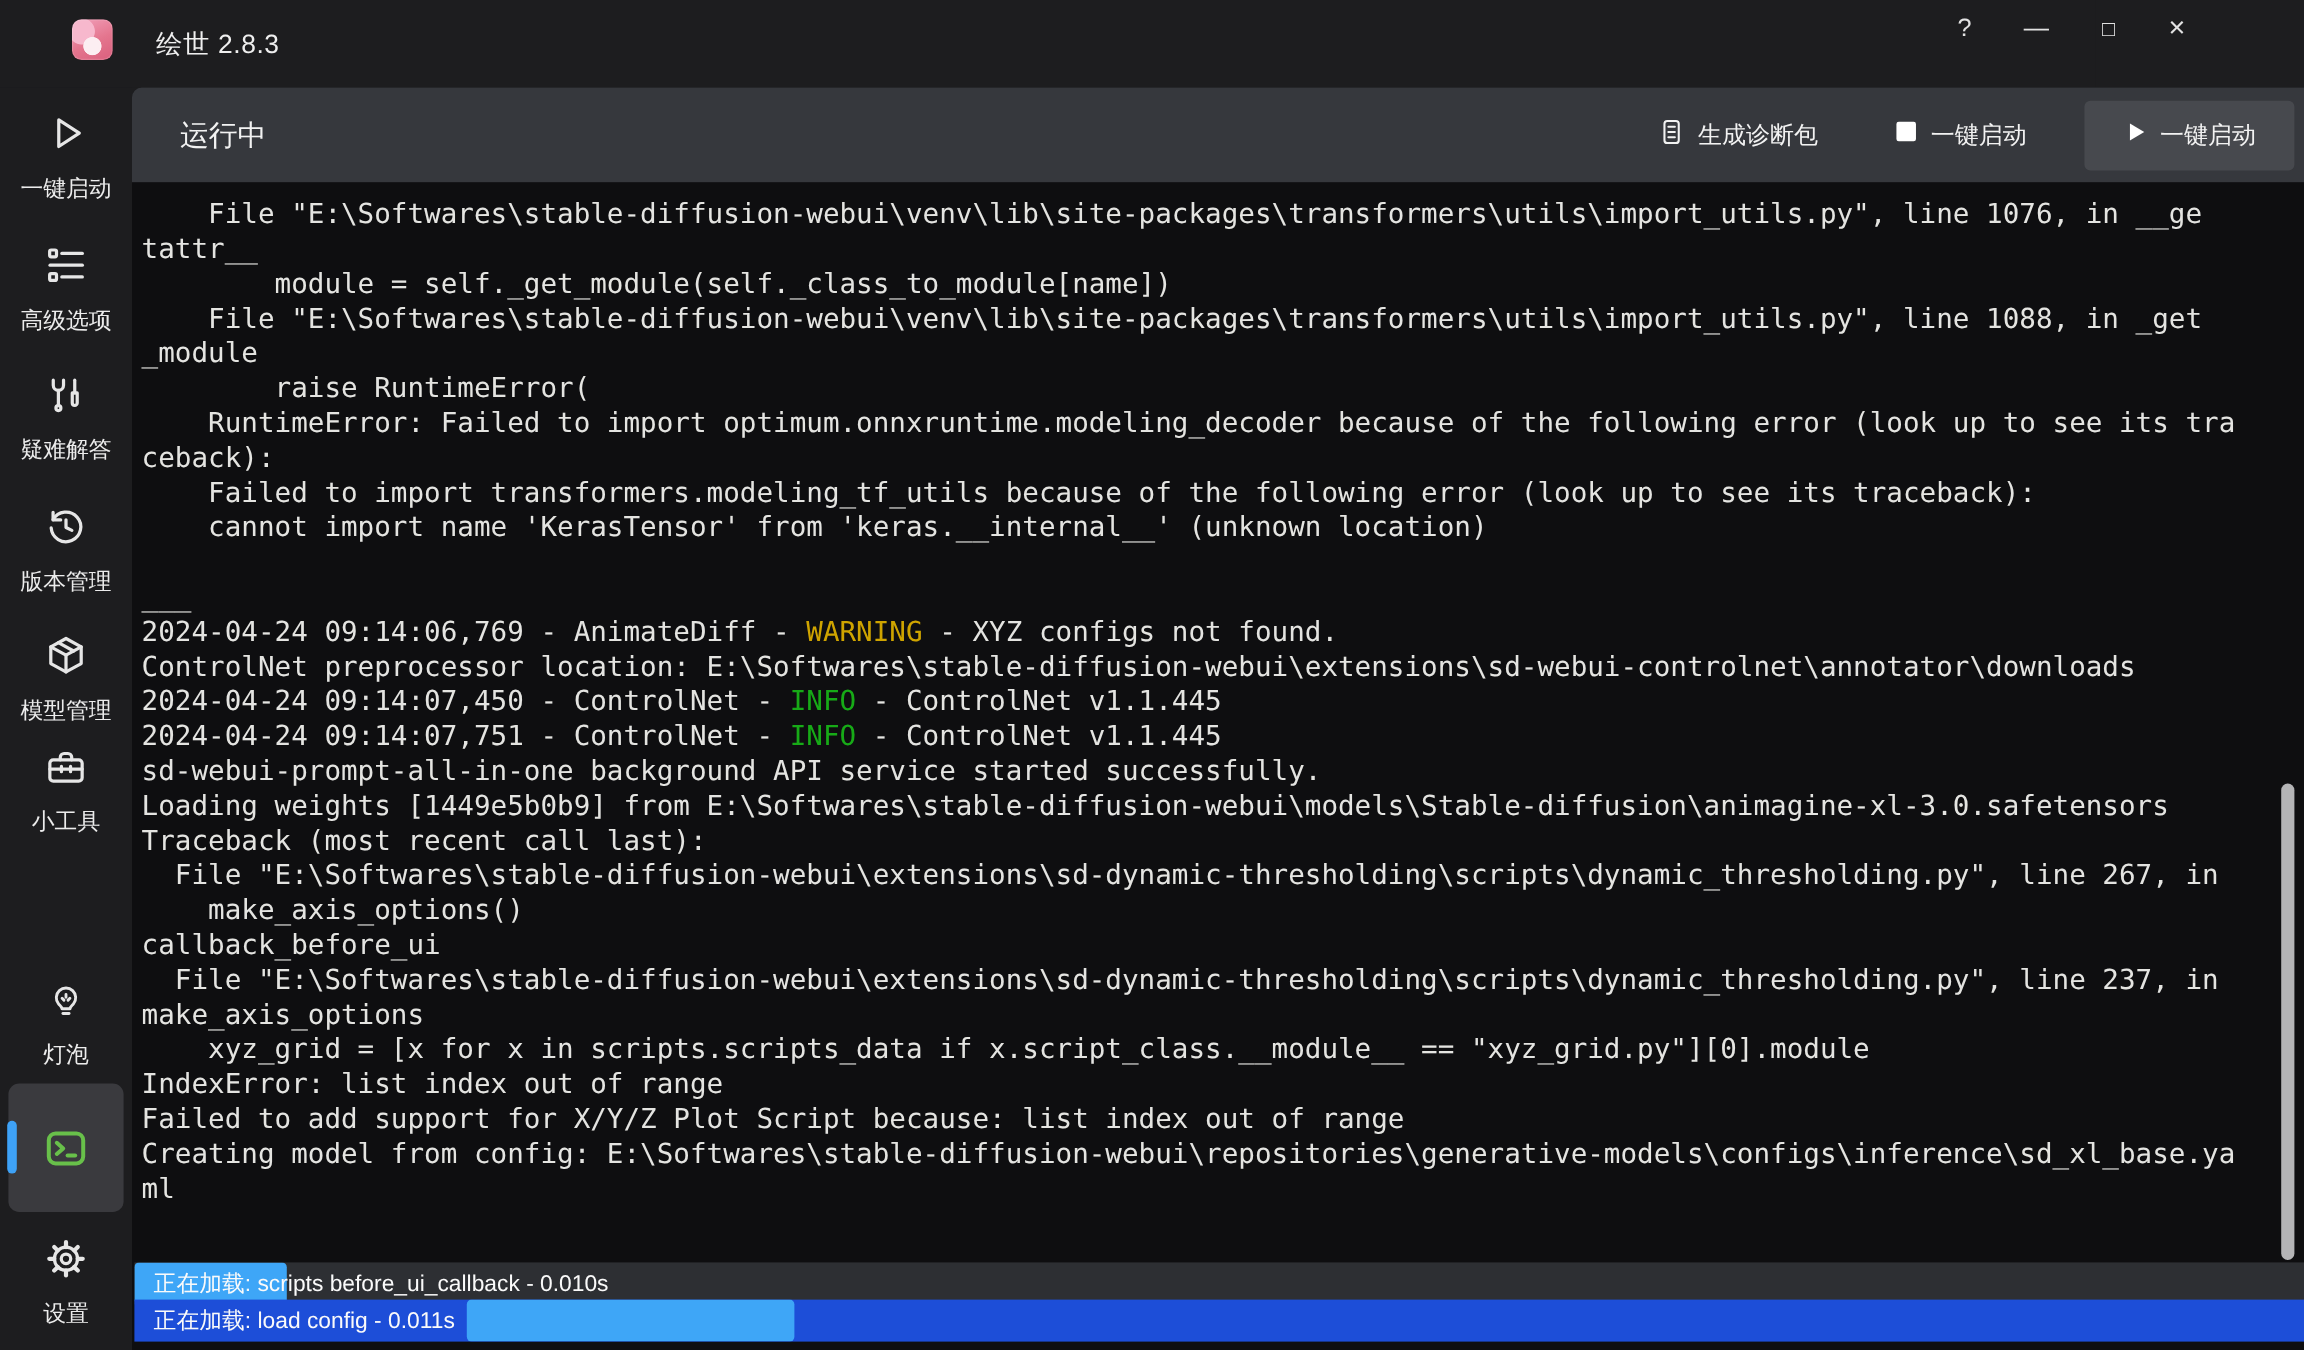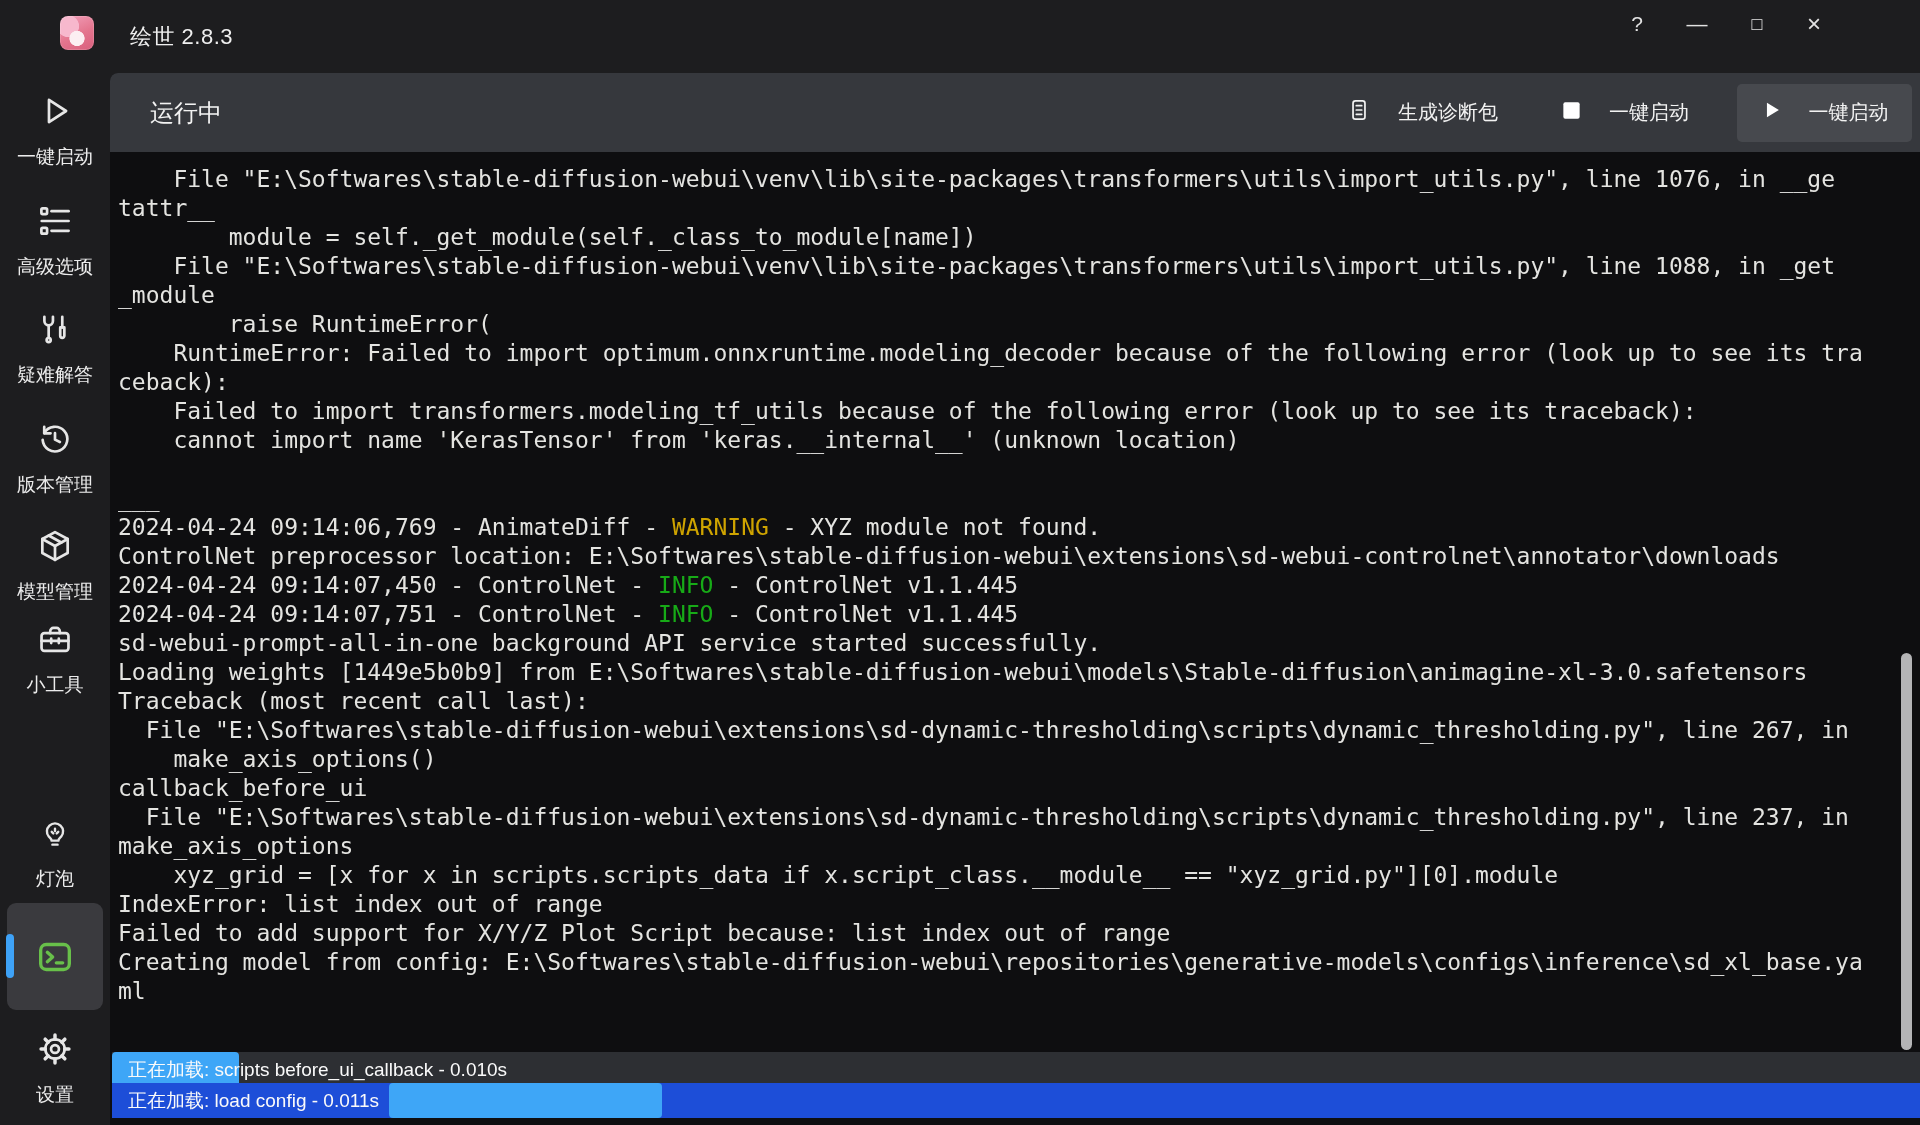--- a/index.html
+++ b/index.html
@@ -28,21 +28,21 @@
   .sel-box{position:absolute;left:7px;width:96px;height:107px;background:#3a3a3e;border-radius:9px;
     display:flex;align-items:center;justify-content:center;}
   .sel-ind{position:absolute;left:-1px;top:31px;width:8px;height:44px;border-radius:4px;background:#3ea2f7;}
 
   
   .main{position:absolute;left:110px;top:73px;right:0;bottom:0;background:#0e0e10;border-top-left-radius:8px;}
   .main-header{position:absolute;left:0;top:0;right:0;height:79px;background:#36383d;border-top-left-radius:8px;
     display:flex;align-items:center;}
   .header-title{margin-left:40px;font-size:24px;font-weight:500;color:#f2f2f2;}
   .header-actions{margin-left:auto;display:flex;align-items:center;}
-  .hbtn{display:flex;align-items:center;gap:26px;color:#f2f2f2;font-size:20px;cursor:default;}
+  .hbtn{display:flex;align-items:center;gap:9px;color:#f2f2f2;font-size:20px;cursor:default;}
   .hbtn-diag{margin-right:62px;}
   .hbtn-stop{margin-right:48px;}
   .hbtn-start{background:#47494e;border-radius:5px;height:58px;width:175px;justify-content:center;margin-right:8px;}
 
   
   .console{position:absolute;left:0;top:79px;right:0;height:898px;background:#0e0e10;overflow:hidden;}
   .console-inner{padding:13px 30px 0 8px;}
   .cl{height:29px;line-height:29px;white-space:pre;font-family:"DejaVu Sans Mono","Liberation Mono",monospace;
       font-size:23px;color:#e4e4e1;}
   .c-warn{color:#cfa400;}
@@ -180,21 +180,21 @@
           <div class="cl">        module = self._get_module(self._class_to_module[name])</div>
           <div class="cl">    File "E:\Softwares\stable-diffusion-webui\venv\lib\site-packages\transformers\utils\import_utils.py", line 1088, in _get</div>
           <div class="cl">_module</div>
           <div class="cl">        raise RuntimeError(</div>
           <div class="cl">    RuntimeError: Failed to import optimum.onnxruntime.modeling_decoder because of the following error (look up to see its tra</div>
           <div class="cl">ceback):</div>
           <div class="cl">    Failed to import transformers.modeling_tf_utils because of the following error (look up to see its traceback):</div>
           <div class="cl">    cannot import name 'KerasTensor' from 'keras.__internal__' (unknown location)</div>
           <div class="cl">&nbsp;</div>
           <div class="cl">___</div>
-          <div class="cl"><span>2024-04-24 09:14:06,769 - AnimateDiff - </span><span class="c-warn">WARNING</span><span> - XYZ module not found.</span></div>
+          <div class="cl"><span>2024-04-24 09:14:06,769 - AnimateDiff - </span><span class="c-warn">WARNING</span><span> - XYZ configs not found.</span></div>
           <div class="cl">ControlNet preprocessor location: E:\Softwares\stable-diffusion-webui\extensions\sd-webui-controlnet\annotator\downloads</div>
           <div class="cl"><span>2024-04-24 09:14:07,450 - ControlNet - </span><span class="c-info">INFO</span><span> - ControlNet v1.1.445</span></div>
           <div class="cl"><span>2024-04-24 09:14:07,751 - ControlNet - </span><span class="c-info">INFO</span><span> - ControlNet v1.1.445</span></div>
           <div class="cl">sd-webui-prompt-all-in-one background API service started successfully.</div>
           <div class="cl">Loading weights [1449e5b0b9] from E:\Softwares\stable-diffusion-webui\models\Stable-diffusion\animagine-xl-3.0.safetensors</div>
           <div class="cl">Traceback (most recent call last):</div>
           <div class="cl">  File "E:\Softwares\stable-diffusion-webui\extensions\sd-dynamic-thresholding\scripts\dynamic_thresholding.py", line 267, in</div>
           <div class="cl">    make_axis_options()</div>
           <div class="cl">callback_before_ui</div>
           <div class="cl">  File "E:\Softwares\stable-diffusion-webui\extensions\sd-dynamic-thresholding\scripts\dynamic_thresholding.py", line 237, in</div>

